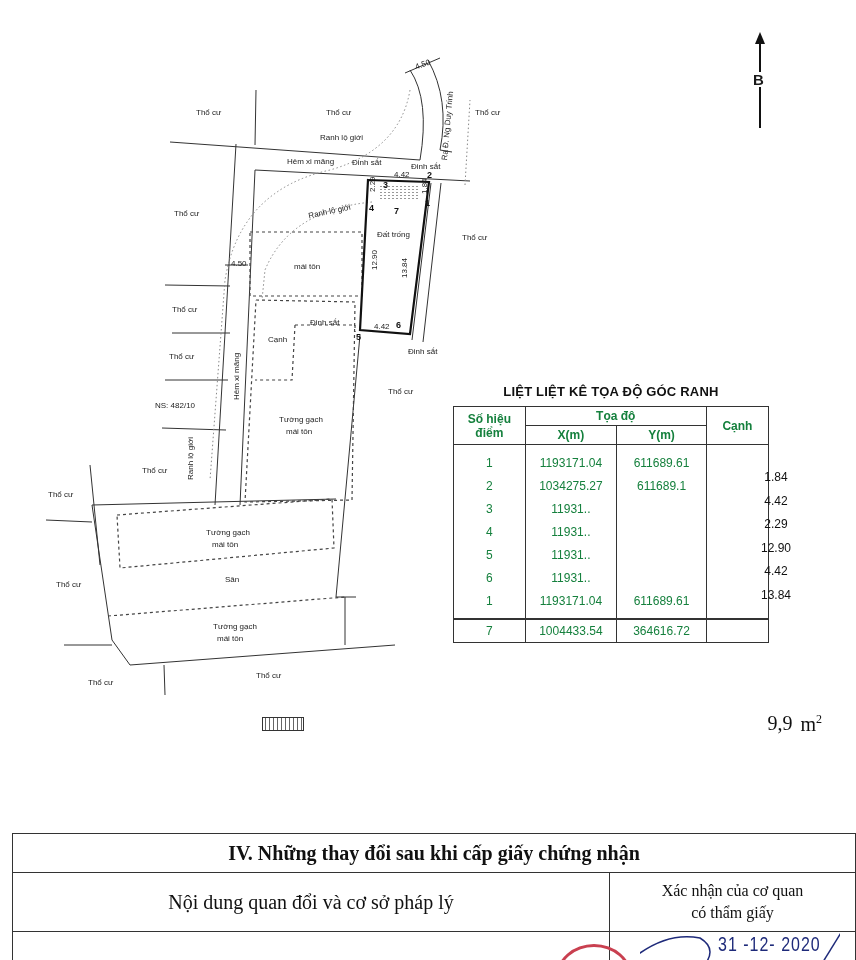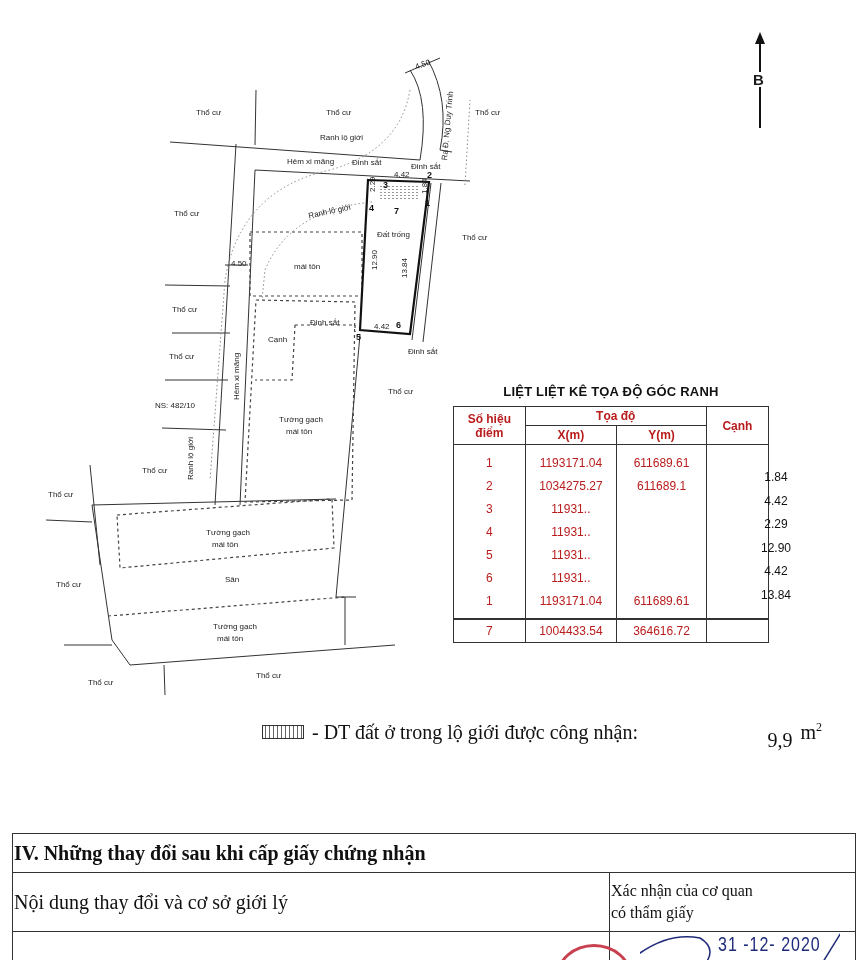--- a/index.html
+++ b/index.html
@@ -2,34 +2,34 @@
 <html><head>
 <meta charset="utf-8">
 <style>
   html, body { margin: 0; padding: 0; background: #ffffff; }
   body { width: 856px; height: 960px; position: relative; overflow: hidden; font-family: "Liberation Sans", sans-serif; color: #1a1a1a; }
   .map-svg { position: absolute; left: 0; top: 0; width: 856px; height: 720px; }
   .lbl { position: absolute; font-family: "Liberation Sans", sans-serif; font-size: 8px; color: #222; white-space: nowrap; }
   .pt { position: absolute; font-size: 9px; font-weight: bold; color: #111; }
   .north { position: absolute; left: 748px; top: 30px; width: 24px; height: 100px; }
   .coord-title { position: absolute; left: 456px; top: 384px; width: 310px; text-align: center; font-weight: bold; font-size: 13px; letter-spacing: 0.2px; color: #111; }
-  table.coords { position: absolute; left: 453px; top: 406px; width: 316px; border-collapse: collapse; font-size: 12px; color: #b91c1c; }
+  table.coords { position: absolute; left: 453px; top: 406px; width: 316px; border-collapse: collapse; font-size: 12px; color: #15803d; }
   table.coords th { font-weight: bold; font-size: 12px; border: 1px solid #333; padding: 2px 4px; text-align: center; }
   table.coords td { border-left: 1px solid #333; border-right: 1px solid #333; padding: 0 4px; text-align: center; height: 23px; }
   table.coords tr.body-first td { padding-top: 6px; }
   table.coords tr.last-body td { border-bottom: 1px solid #333; padding-bottom: 6px; }
   table.coords tr.extra td { border: 1px solid #333; border-top: 2px solid #333; height: 22px; }
   .canh-col { position: absolute; left: 746px; top: 466px; font-size: 12px; color: #111; text-align: center; width: 60px; }
   .canh-col div { height: 23.5px; line-height: 23.5px; }
   .legend { position: absolute; left: 262px; top: 712px; width: 560px; font-family: "Liberation Serif", serif; font-size: 20px; color: #111; display: flex; align-items: center; }
   .legend .swatch { width: 40px; height: 12px; border: 1px solid #333; margin-right: 8px; background: repeating-linear-gradient(90deg, #fff 0 2px, #666 2px 3px), #fff; background-size: 4px 4px; }
-  .legend .val { margin-left: auto; margin-right: 8px; margin-top: 17px; }
+  .legend .val { margin-left: auto; margin-right: 8px; }
   .legend sup { font-size: 12px; }
   .changes { position: absolute; left: 12px; top: 833px; width: 844px; border-collapse: collapse; font-family: "Liberation Serif", serif; color: #111; }
-  .changes td { border: 1.5px solid #333; text-align: left; }
+  .changes td { border: 1.5px solid #333; text-align: center; }
   .changes .head { font-weight: bold; font-size: 20px; height: 36px; }
   .changes .col1 { font-size: 20px; height: 56px; width: 594px; }
   .changes .col2 { font-size: 16px; line-height: 22px; }
   .changes .row3 td { height: 40px; vertical-align: top; }
   .date-stamp { position: absolute; left: 718px; top: 936px; font-family: "Liberation Sans", sans-serif; font-size: 16px; color: #1e2a7a; letter-spacing: 1px; transform: scaleY(1.3); }
   .seal { position: absolute; left: 556px; top: 944px; width: 70px; height: 60px; border: 3px solid #c94050; border-radius: 50%; }
   .sig { position: absolute; left: 640px; top: 930px; width: 200px; height: 40px; }
 </style>
 </head>
 <body>
@@ -222,32 +222,31 @@
   <div>1.84</div>
   <div>4.42</div>
   <div>2.29</div>
   <div>12.90</div>
   <div>4.42</div>
   <div>13.84</div>
 </div>
 
 <div class="legend">
   <span class="swatch"></span>
-  <span>- DT đất ở trong lộ giới được công nhận:</span>
   <span class="val">9,9</span>
   <span><span>m</span><sup>2</sup></span>
 </div>
 
 <table class="changes">
   <tbody>
       <tr>
         <td colspan="2" class="head">IV. Những thay đổi sau khi cấp giấy chứng nhận</td>
       </tr>
   <tr>
-    <td class="col1">Nội dung thay đổi và cơ sở giới lý</td>
+    <td class="col1">Nội dung quan đổi và cơ sở pháp lý</td>
     <td class="col2"><span>Xác nhận của cơ quan</span><br><span>có thẩm giấy</span></td>
   </tr>
   <tr class="row3">
         <td></td>
         <td></td>
       </tr>
 </tbody>
   </table>
 <div class="seal"></div>
 <svg class="sig" viewBox="0 0 200 40">

